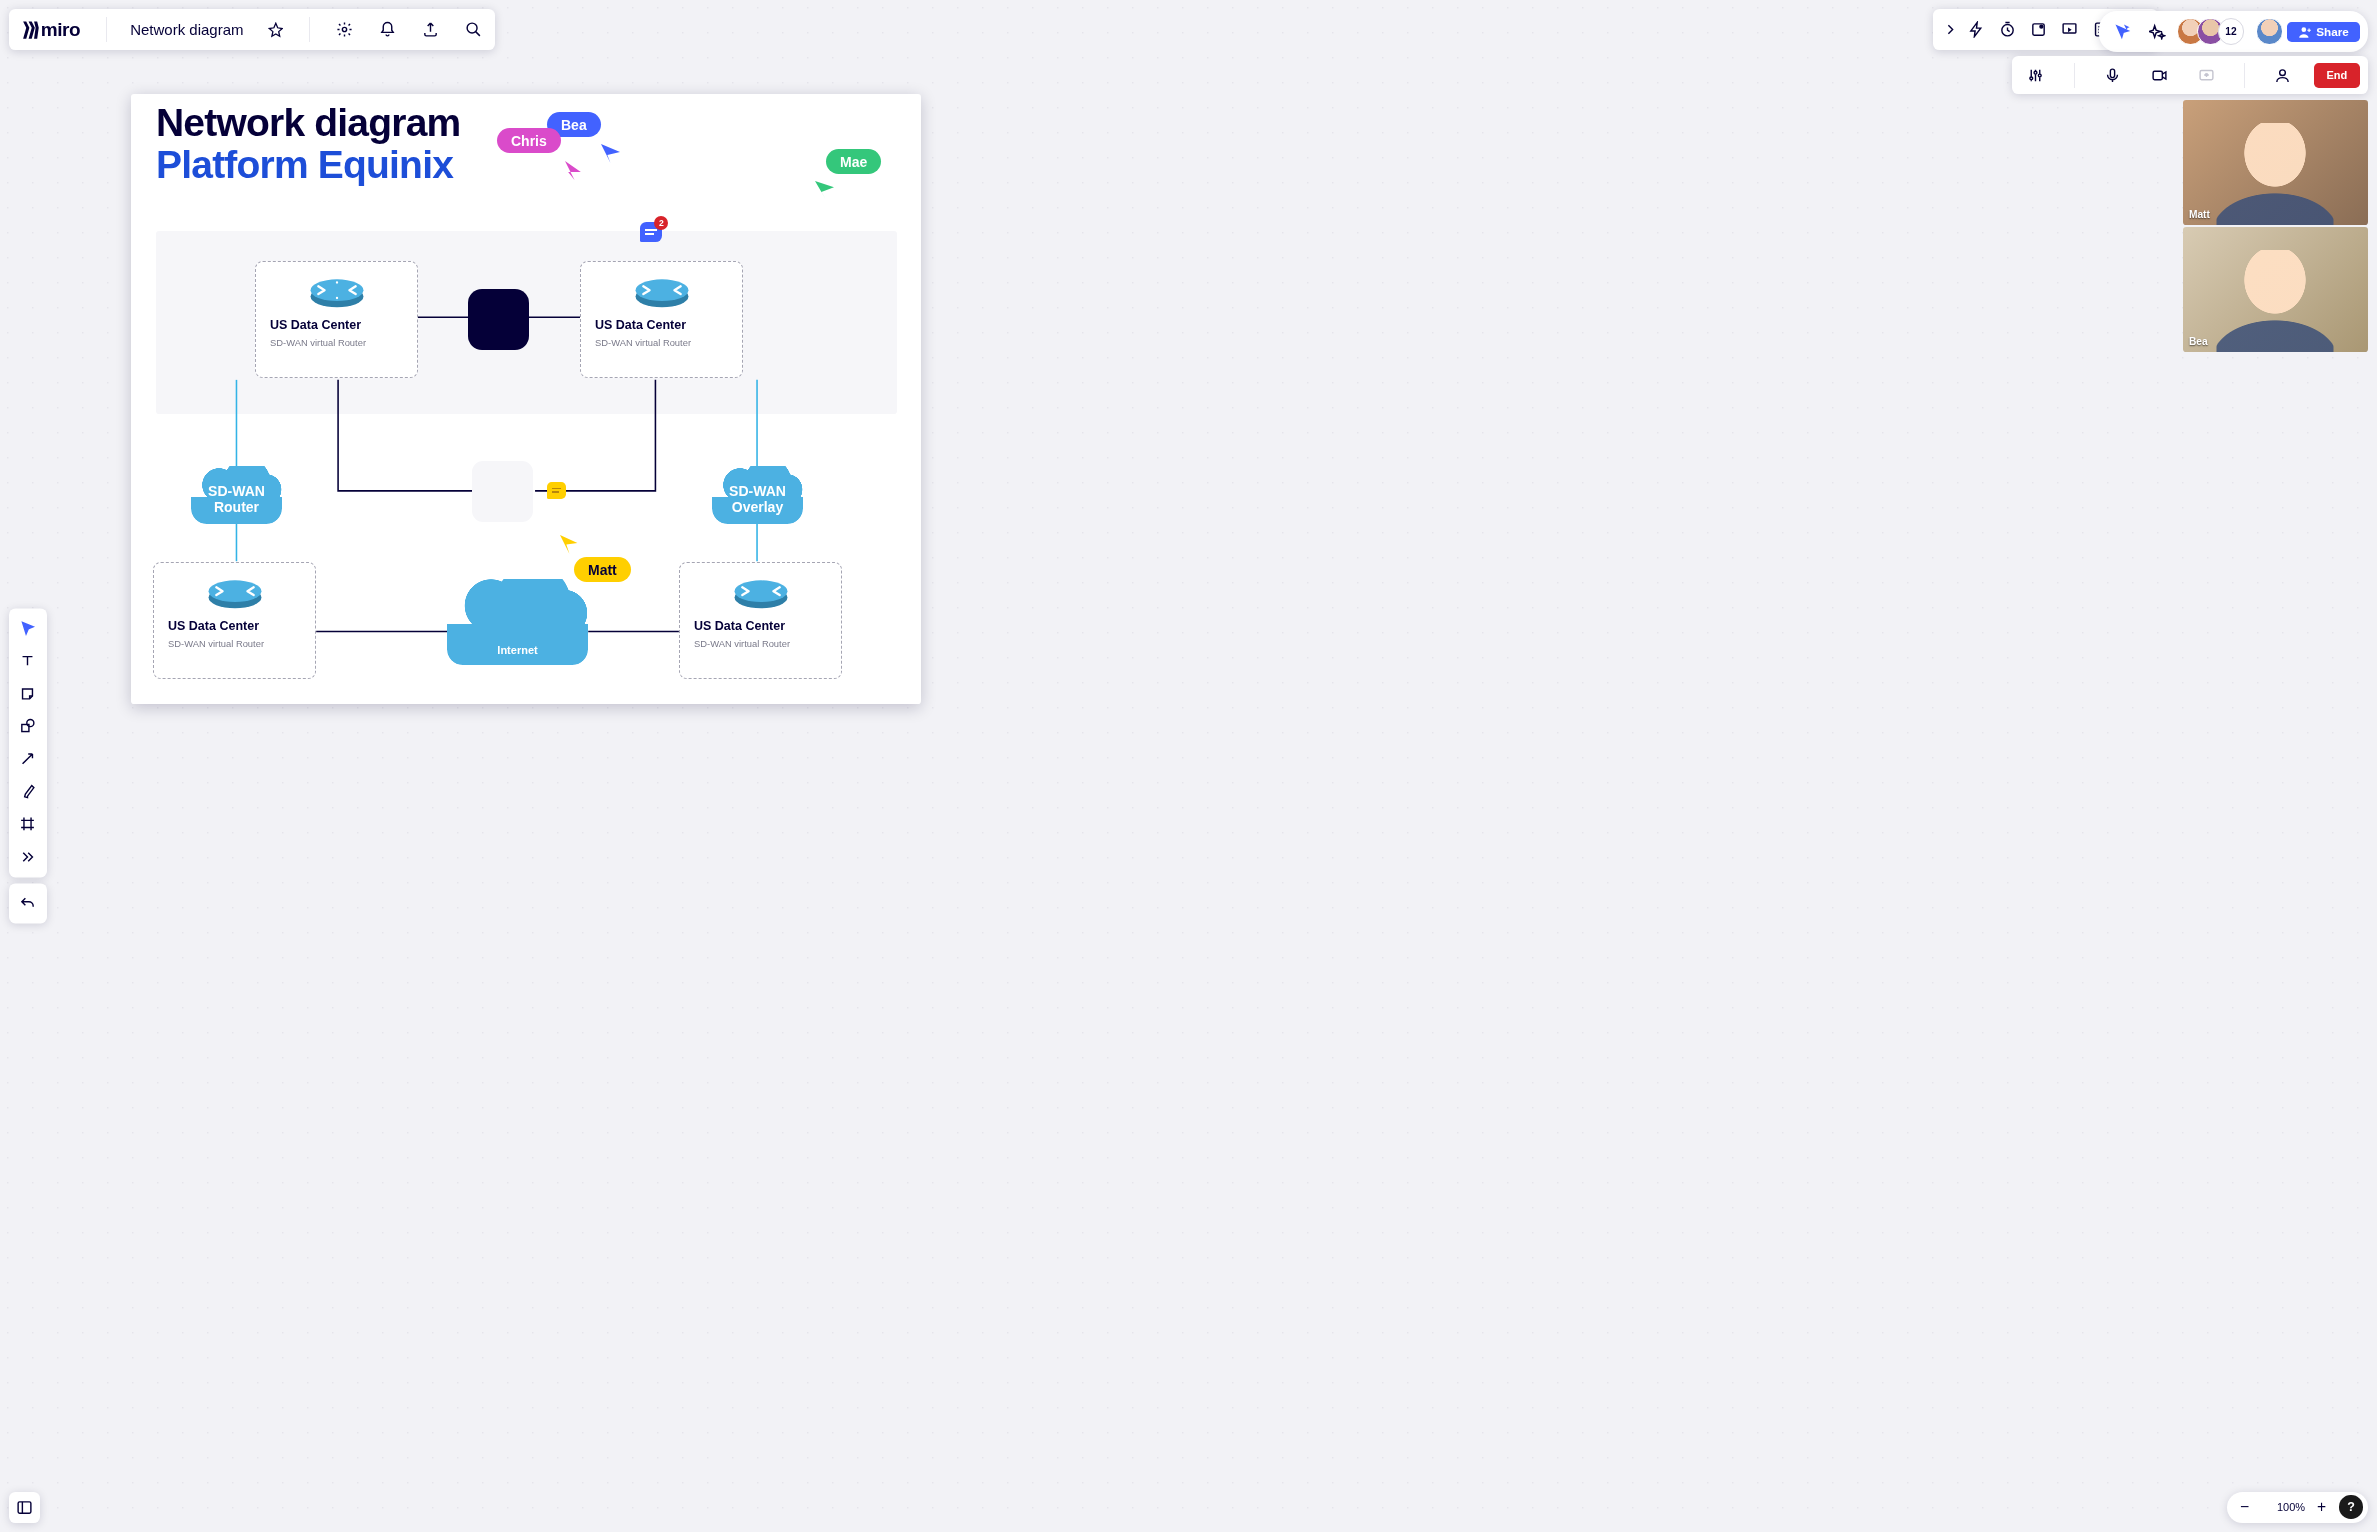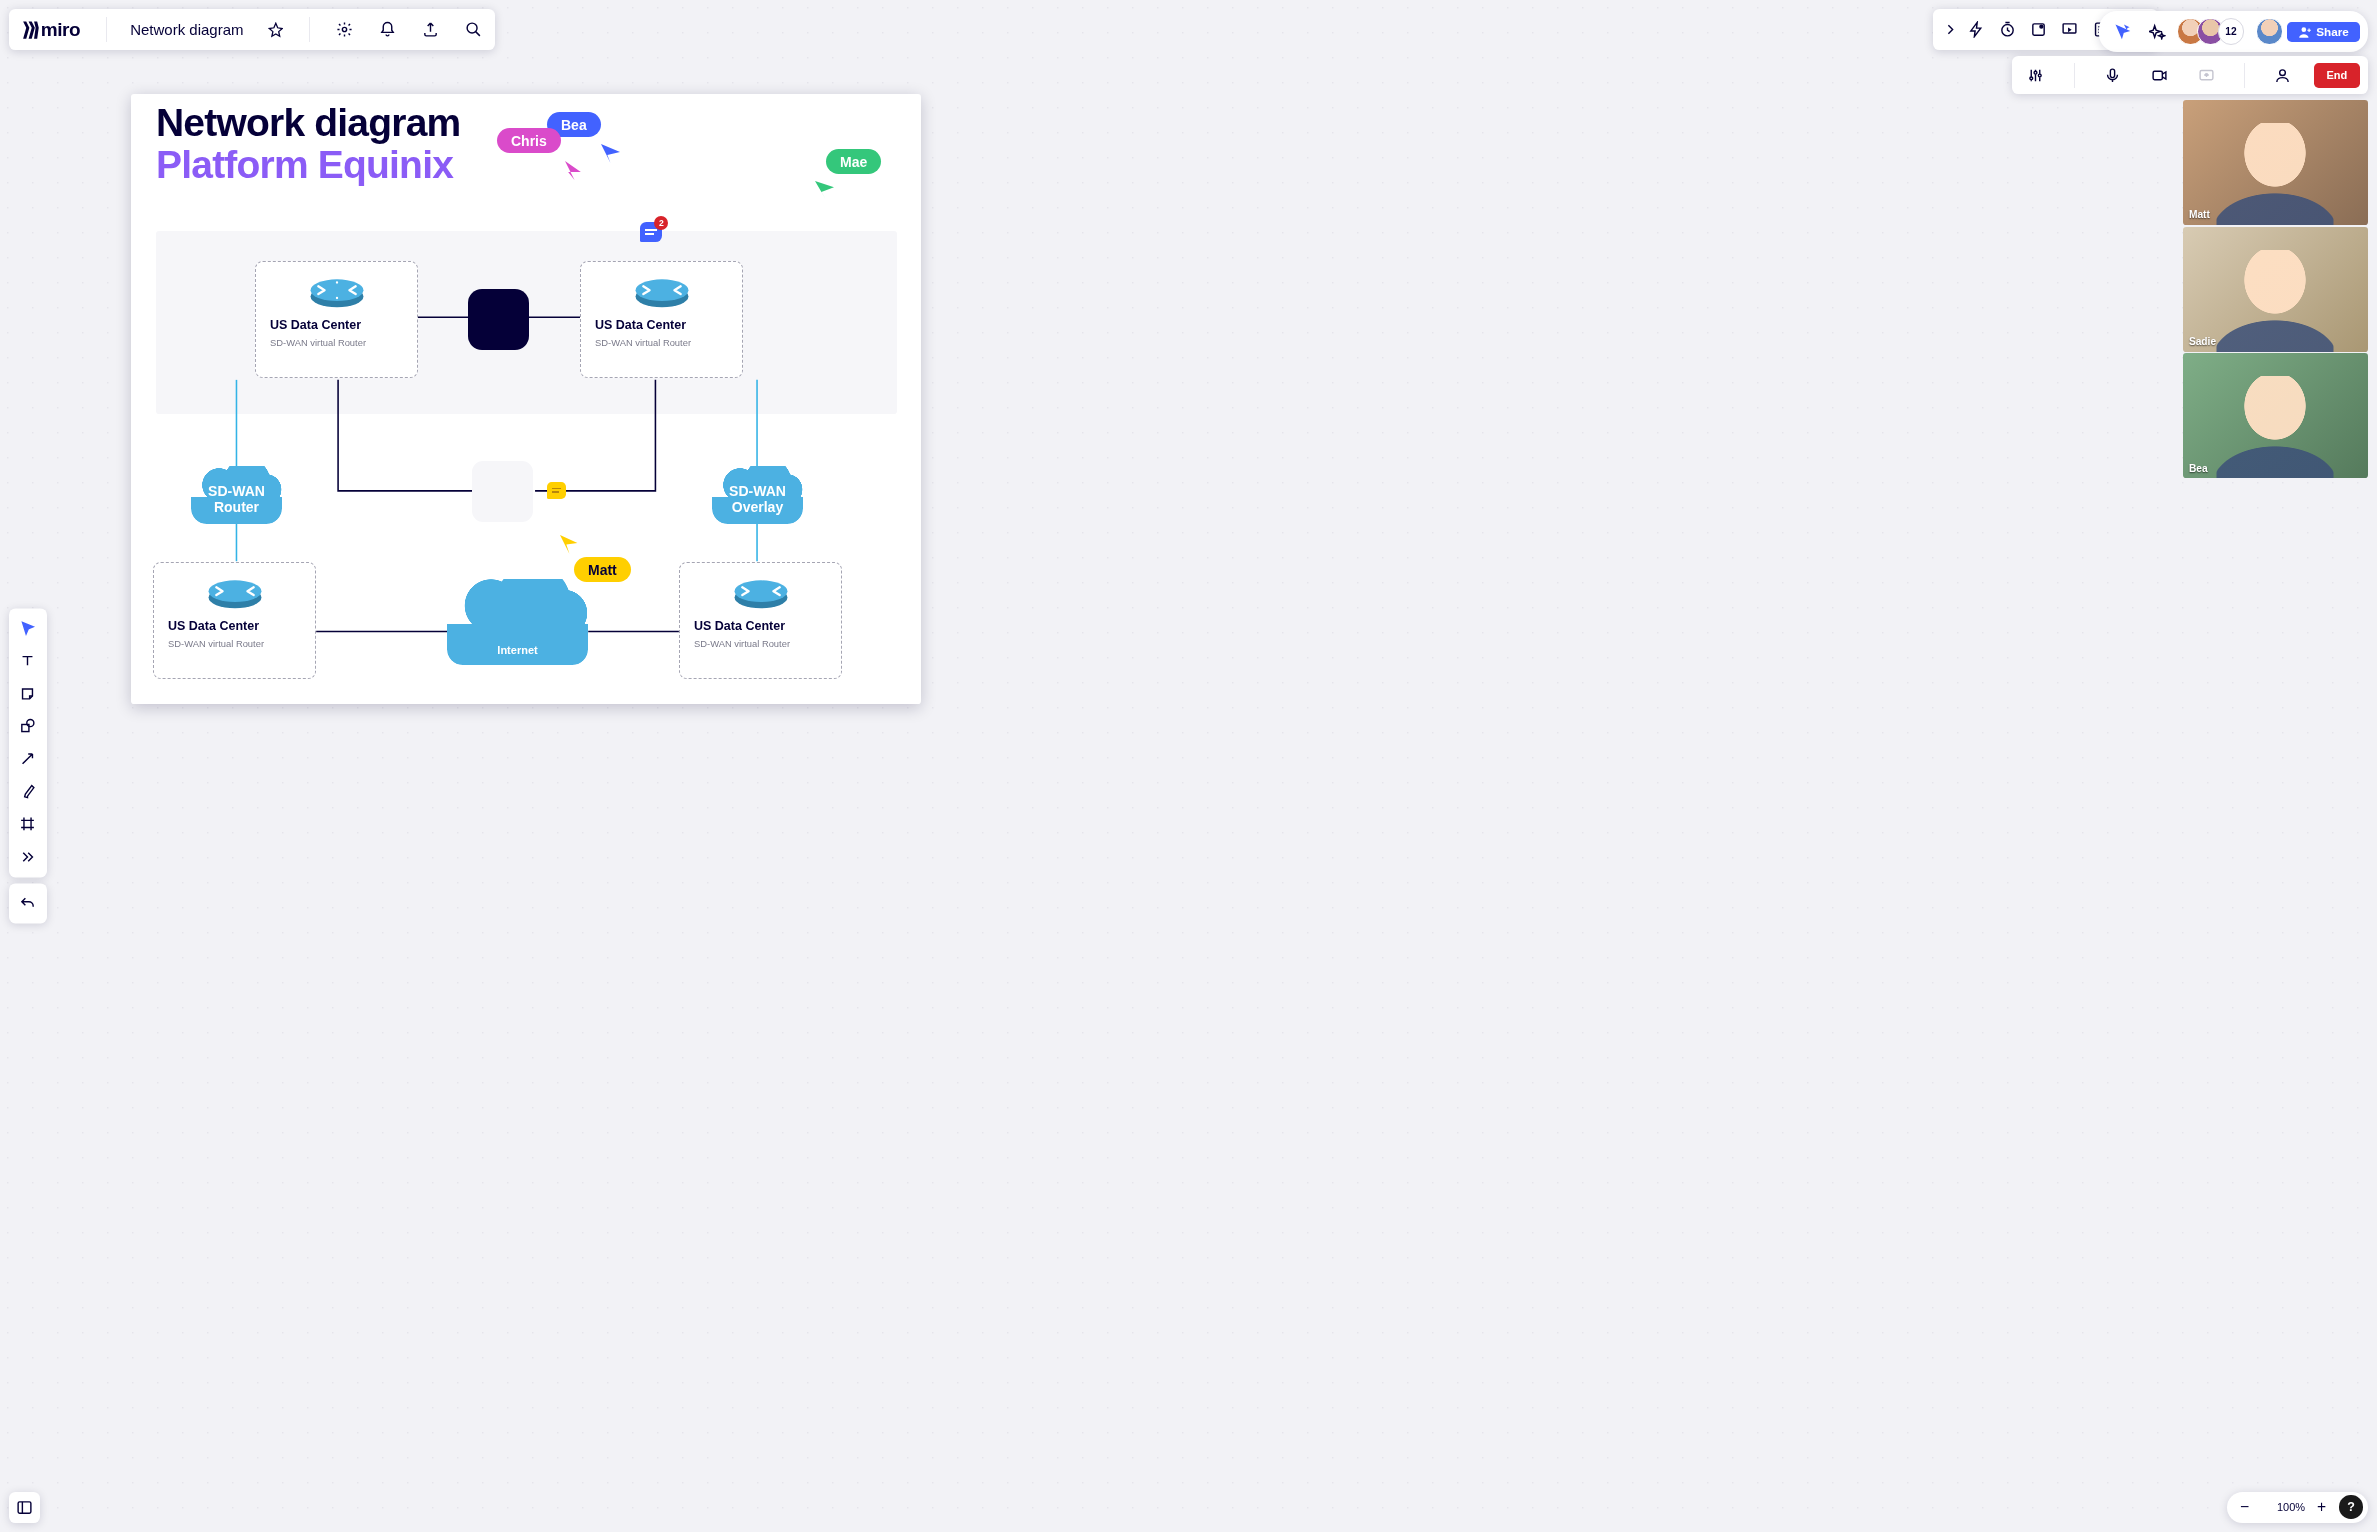--- a/index.html
+++ b/index.html
@@ -143,21 +143,21 @@
   .canvas { position:absolute; inset:0; }
   .sheet {
     position:absolute; left:131px; top:94px; width:790px; height:610px;
     background:#fff; box-shadow:var(--shadow-lg);
     border-radius:3.1px;
   }
   .title {
     position:absolute; left:156px; top:102px;
     font-size:39px; font-weight:800; line-height:1.08; letter-spacing:-0.8px;
   }
-  .title .sub { color:#8b5cf6; }
+  .title .sub { color:#1d4ed8; }
   .selection-band {
     position:absolute; left:156px; top:231px; width:741px; height:183px;
     background:#F6F6F9; border-radius:3.1px;
   }
   .node {
     position:absolute; border:1.6px dashed #A5A5B3; border-radius:7.8px;
     background:#fff; padding:11px 14px 9.4px 14px;
   }
   .node .name { font-size:12.5px; font-weight:700; margin-top:45px; }
   .node .desc { font-size:9.4px; color:#7A7A8A; margin-top:5px; }
@@ -582,19 +582,16 @@
   <div class="zval">100%</div>
   <div class="zb">+</div>
   <div class="help">?</div>
 </div>
 
 <div class="video-stack">
   <div class="vtile">
       <div class="vname">Matt</div>
     </div>
   <div class="vtile">
-      <div class="vname">Sadie</div>
-    </div>
-  <div class="vtile">
       <div class="vname">Bea</div>
     </div>
 </div>
 
 
 </body></html>

